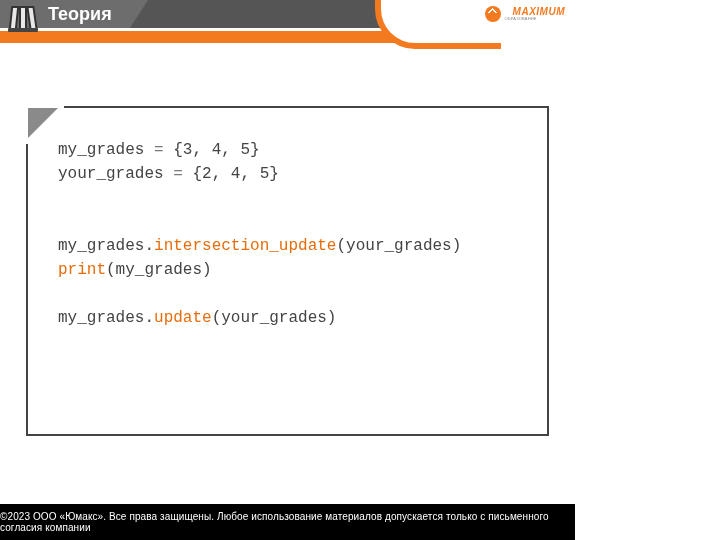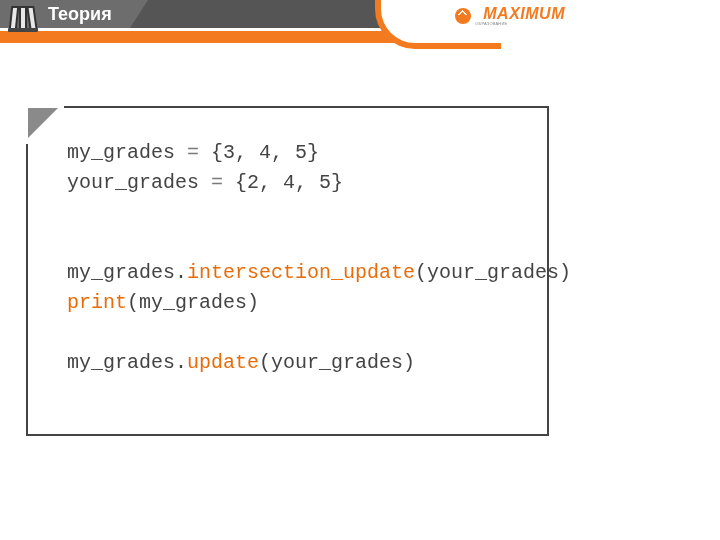--- a/index.html
+++ b/index.html
@@ -27,33 +27,33 @@
   .book-icon .b1 { left:2px; transform:skewX(-6deg);}
   .book-icon .b2 { left:11px; }
   .book-icon .b3 { left:20px; transform:skewX(8deg);}
   .book-icon .spine { position:absolute; bottom:2px; left:0; width:30px; height:4px; background:#444; border-radius:1px;}
 
   
   .logo { position: absolute; top: 6px; right: 10px; display:flex; align-items:center; gap:4px; z-index:5;}
   .logo-mark { width:16px; height:16px; background:#f47a20; border-radius:50%; position:relative; }
   .logo-mark::after { content:""; position:absolute; top:3px; left:4px; width:5px; height:5px; border:2px solid #fff; border-bottom:none; border-right:none; transform:rotate(45deg); border-radius:1px;}
   .logo-text { display:flex; flex-direction:column; line-height:1; }
-  .logo-text .m { font-size:16px; font-weight:900; color:#f47a20; font-style:italic; letter-spacing:0.5px;margin-left:8px;}
+  .logo-text .m { font-size:10px; font-weight:900; color:#f47a20; font-style:italic; letter-spacing:0.5px;margin-left:8px;}
   .logo-text .sub { font-size:4px; color:#888; letter-spacing:0.2px;}
 
   
   .code-wrap { position: absolute; top: 106px; left: 26px; right: 26px; height: 330px; border: 2px solid #444; background: #fff; }
   
   .corner-cut { position:absolute; top:-2px; left:-2px; width:40px; height:40px; overflow:hidden;}
   .corner-cut .a { position:absolute; top:0; left:0; width:0; height:0; border-top:38px solid #fff; border-right:38px solid transparent;}
   .corner-cut .b { position:absolute; top:0; left:0; width:0; height:0; border-top:34px solid #8a8a8a; border-right:34px solid transparent;}
   .corner-cut .c { position:absolute; top:0; left:-2px; width:40px; height:2px; background:#fff;}
   .corner-cut .d { position:absolute; left:0; top:-2px; height:40px; width:2px; background:#fff;}
 
-  .code { position:absolute; top:30px; left:30px; right:20px; font-family: "Courier New", Courier, monospace; font-size: 20px; line-height: 1.5; color:#444; white-space: pre; margin-left: 9px; }
+  .code { position:absolute; top:30px; left:30px; right:20px; font-family: "Courier New", Courier, monospace; font-size: 16px; line-height: 1.5; color:#444; white-space: pre; }
   .op { color:#7a7a7a; }
   .method { color:#e86c0a; }
   .builtin { color:#e86c0a; }
 
   
   .footer { position:absolute; bottom:0; left:0; right:0; height:36px; background:#000; display:flex; align-items:center; justify-content:center;}
   .footer-text { color:#fff; font-size:10px; letter-spacing:0.1px;}
 </style>
 </head>
 <body>
@@ -97,14 +97,17 @@
     <div class="code"><span>my_grades</span><span class="op"> = </span><span>{3, 4, 5}</span>
 <span>your_grades</span><span class="op"> = </span><span>{2, 4, 5}</span>
 
 
 <span>my_grades</span><span>.</span><span class="method">intersection_update</span><span>(your_grades)</span>
 <span class="builtin">print</span><span>(my_grades)</span>
 
 <span>my_grades</span><span>.</span><span class="method">update</span><span>(your_grades)</span></div>
   </div>
 
+  <div class="footer">
+    <span class="footer-text">©2023 ООО «Юмакс». Все права защищены. Любое использование материалов допускается только с письменного согласия компании</span>
+  </div>
 
 </div>
 
 </body></html>

